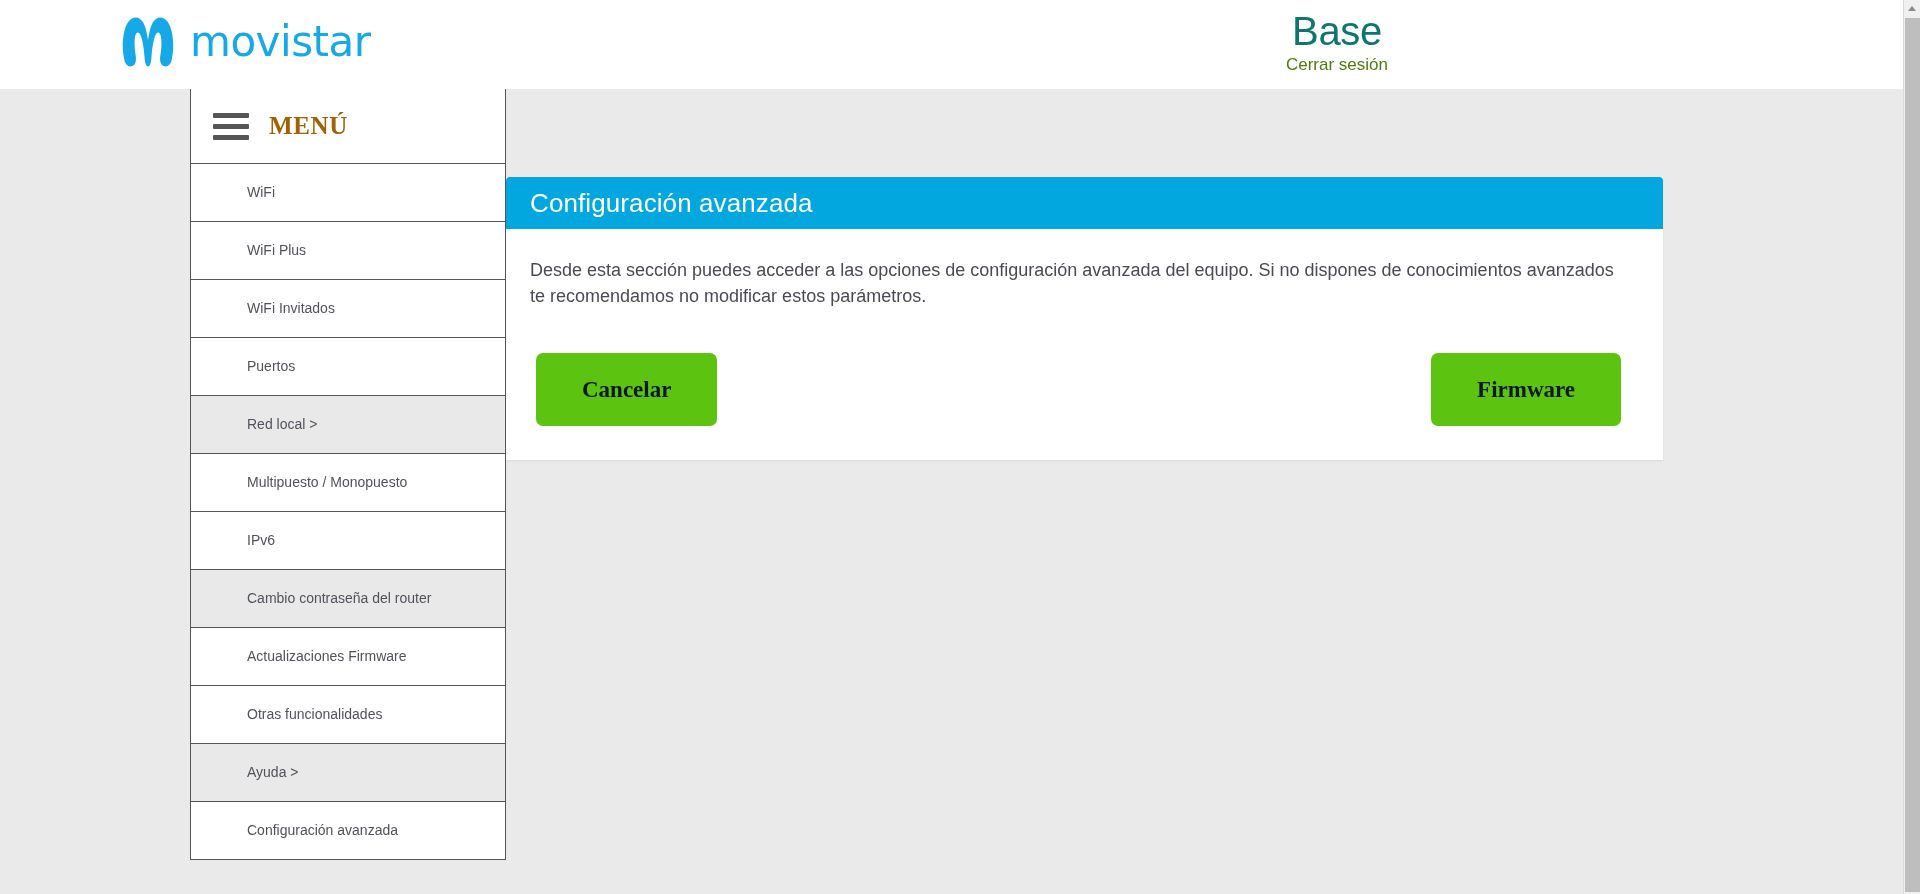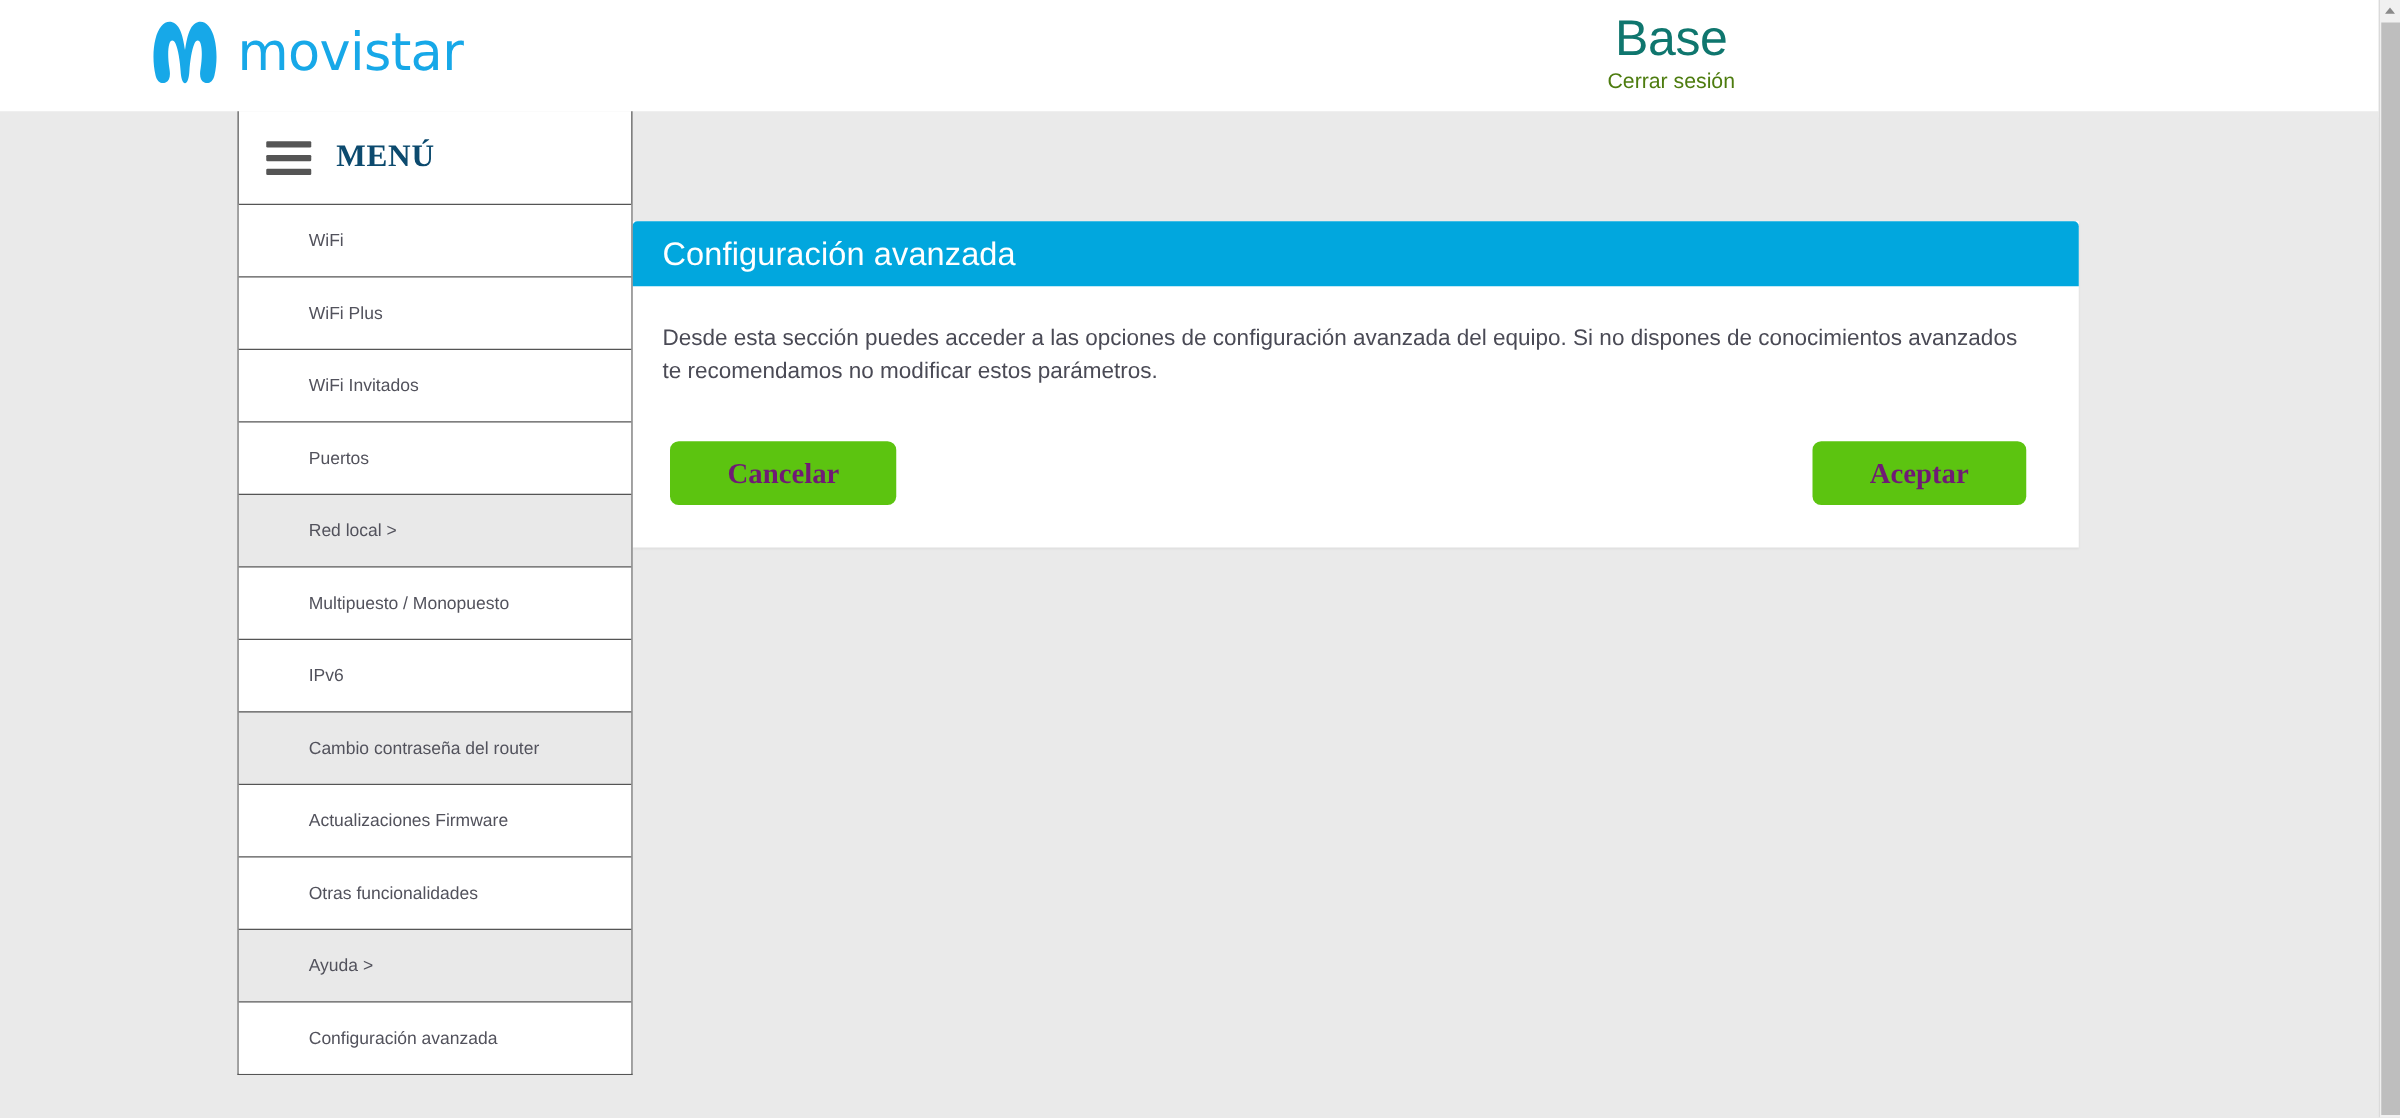--- a/index.html
+++ b/index.html
@@ -114,27 +114,27 @@
   #card-actions {
     margin-top: 44px;
     display: flex;
     justify-content: space-between;
     align-items: center;
     padding: 0 18px 0 6px;
   }
 
   .action-button {
     background: #5CC410;
-    color: #701a75;
+    color: #0f172a;
     border: none;
     border-radius: 7px;
     font-family: "Liberation Serif", serif;
     font-size: 23px;
     font-weight: bold;
-    padding: 13px 46px;
+    padding: 24px 46px;
     cursor: pointer;
     line-height: 1.1;
     white-space: nowrap;
   }
 
   
   #menu-panel {
     position: absolute;
     left: 190px;
     top: 0px;
@@ -164,21 +164,21 @@
     display: block;
     height: 5px;
     width: 36px;
     background: #555555;
     border-radius: 1px;
   }
   #menu-title {
     font-family: "Liberation Serif", serif;
     font-size: 25px;
     font-weight: bold;
-    color: #0c4a6e;
+    color: #a16207;
     letter-spacing: 0.6px;
   }
 
   .menu-item {
     min-height: 58px;
     border-top: 1px solid #555555;
     display: flex;
     align-items: center;
     padding: 10px 14px 10px 56px;
     font-size: 14px;
@@ -255,21 +255,21 @@
 
     <div id="card-title-bar">
       <span id="card-title">Configuración avanzada</span>
     </div>
 
     <div id="card-body">
       <div id="card-description">Desde esta sección puedes acceder a las opciones de configuración avanzada del equipo. Si no dispones de conocimientos avanzados te recomendamos no modificar estos parámetros.</div>
 
       <div id="card-actions">
         <button class="action-button">Cancelar</button>
-        <button class="action-button">Aceptar</button>
+        <button class="action-button">Firmware</button>
       </div>
     </div>
 
   </div>
 
   <div id="menu-panel">
 
     <div id="menu-header">
       <span id="hamburger-icon">
         <span></span>

